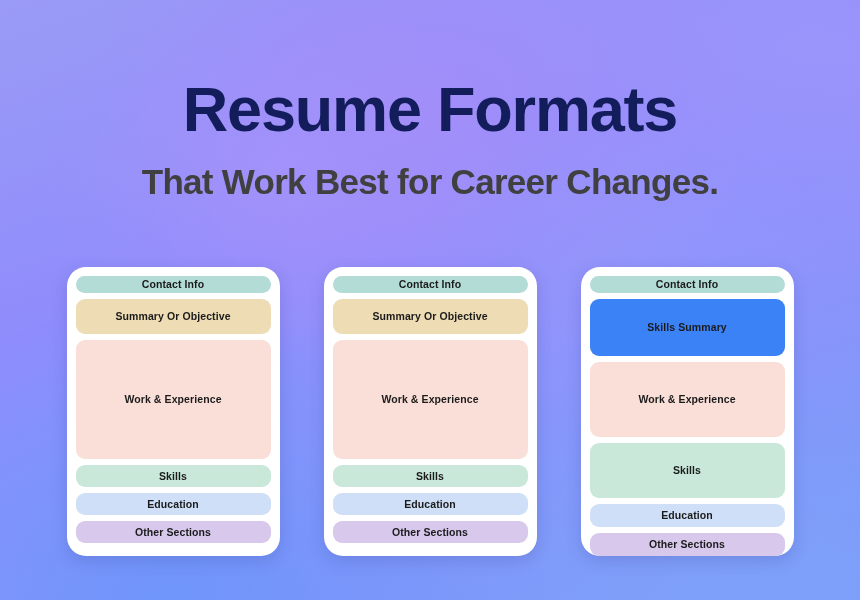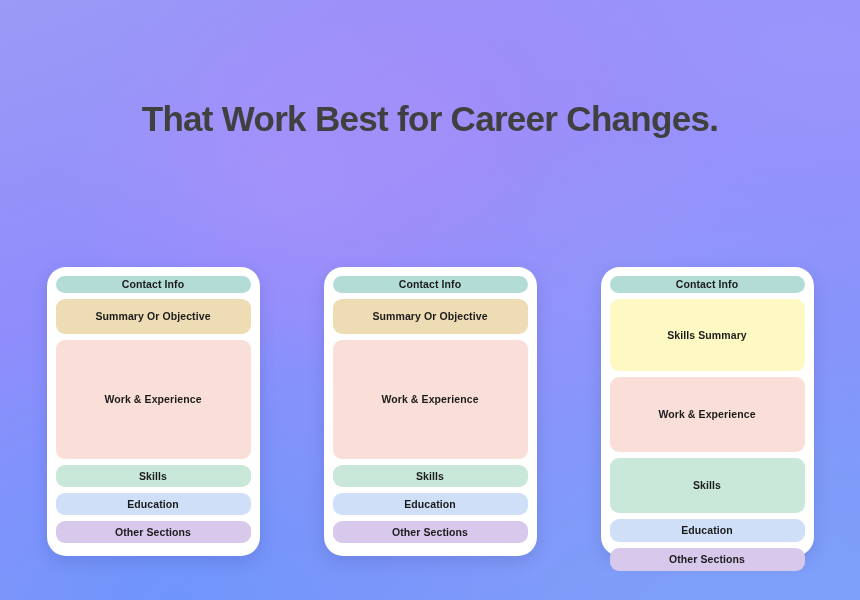--- a/index.html
+++ b/index.html
@@ -57,21 +57,21 @@
 
   
   #cards {
     position:absolute;
     left:0; right:0;
     top:267px;
     height:290px;
     display:flex;
     justify-content:center;
     align-items:flex-start;
-    gap:64px;
+    gap:44px;
     z-index:3;
   }
 
   .resume-card {
     width:213px;
     height:289px;
     background:#ffffff;
     border-radius:19px;
     padding:9px 9px 8px 9px;
     display:flex;
@@ -101,20 +101,21 @@
     line-height:1;
   }
 </style>
 </head>
 <body>
 
 <div id="bg-base"></div>
 <div id="bg-wash"></div>
 
 <div id="header">
+  <div id="page-title">Resume Formats</div>
   <div id="page-subtitle">That Work Best for Career Changes.</div>
 </div>
 
 <div id="cards">
     <div class="resume-card">
       <div class="card-sections">
         <div class="section-block" style="background: rgb(180, 220, 215); height: 17px;">Contact Info</div>
         <div class="section-block" style="background: rgb(237, 220, 180); height: 35px;">Summary Or Objective</div>
         <div class="section-block" style="background: rgb(250, 223, 217); height: 119px;">Work &amp; Experience</div>
         <div class="section-block" style="background: rgb(201, 232, 218); height: 22px;">Skills</div>
@@ -128,20 +129,20 @@
         <div class="section-block" style="background: rgb(237, 220, 180); height: 35px;">Summary Or Objective</div>
         <div class="section-block" style="background: rgb(250, 223, 217); height: 119px;">Work &amp; Experience</div>
         <div class="section-block" style="background: rgb(201, 232, 218); height: 22px;">Skills</div>
         <div class="section-block" style="background: rgb(207, 223, 247); height: 22px;">Education</div>
         <div class="section-block" style="background: rgb(215, 200, 236); height: 22px;">Other Sections</div>
       </div>
     </div>
     <div class="resume-card">
       <div class="card-sections">
         <div class="section-block" style="background: rgb(180, 220, 215); height: 17px;">Contact Info</div>
-        <div class="section-block" style="background: #fef9c3; height: 72px;">Skills Summary</div>
+        <div class="section-block" style="background: #3b82f6; height: 57px;">Skills Summary</div>
         <div class="section-block" style="background: rgb(250, 223, 217); height: 75px;">Work &amp; Experience</div>
         <div class="section-block" style="background: rgb(201, 232, 218); height: 55px;">Skills</div>
         <div class="section-block" style="background: rgb(207, 223, 247); height: 23px;">Education</div>
         <div class="section-block" style="background: rgb(215, 200, 236); height: 23px;">Other Sections</div>
       </div>
     </div>
   </div>
 
 </body></html>

